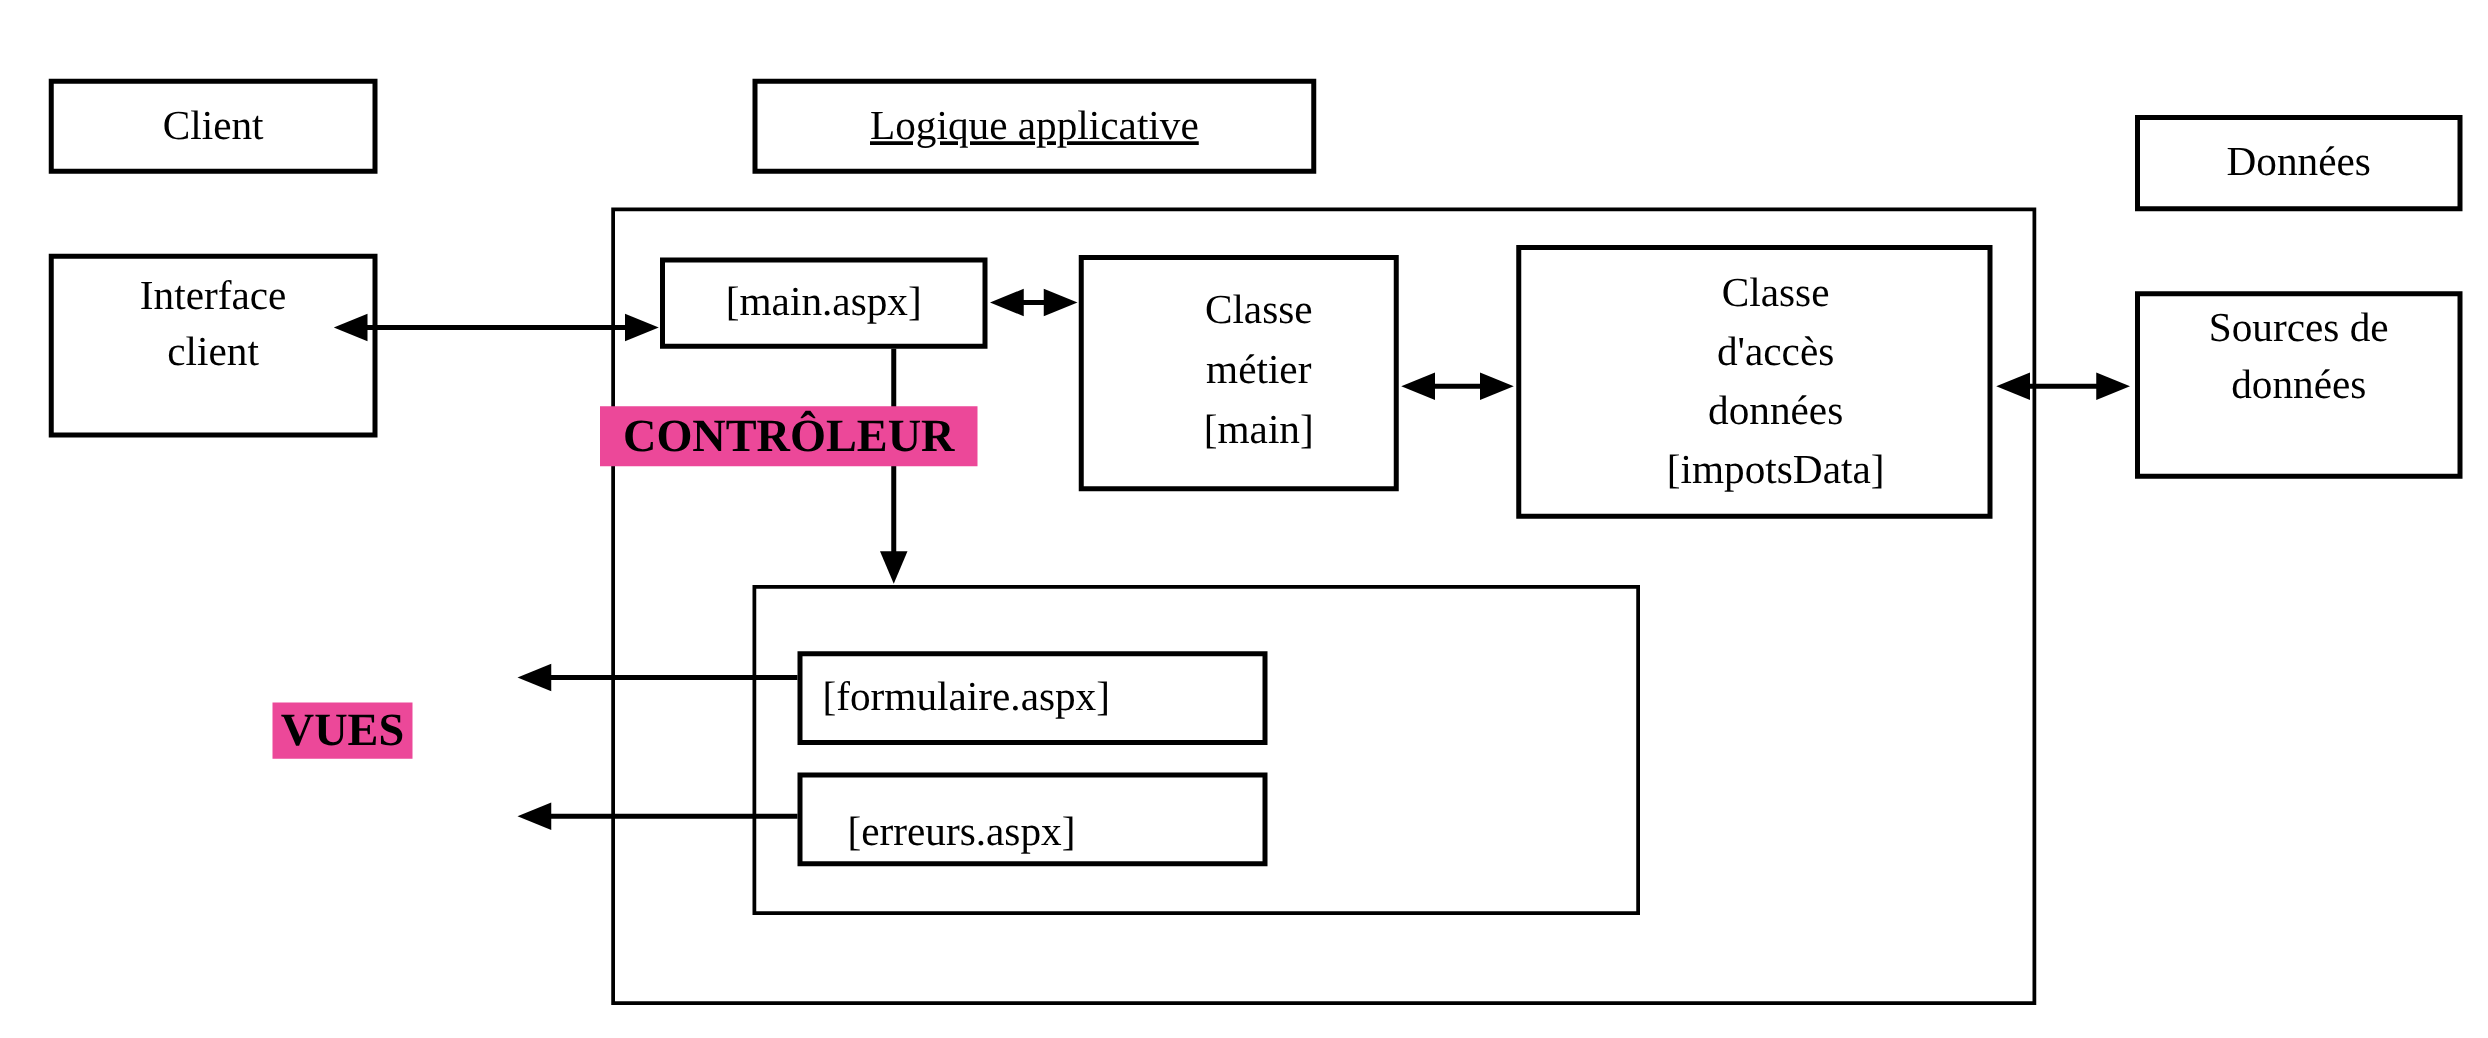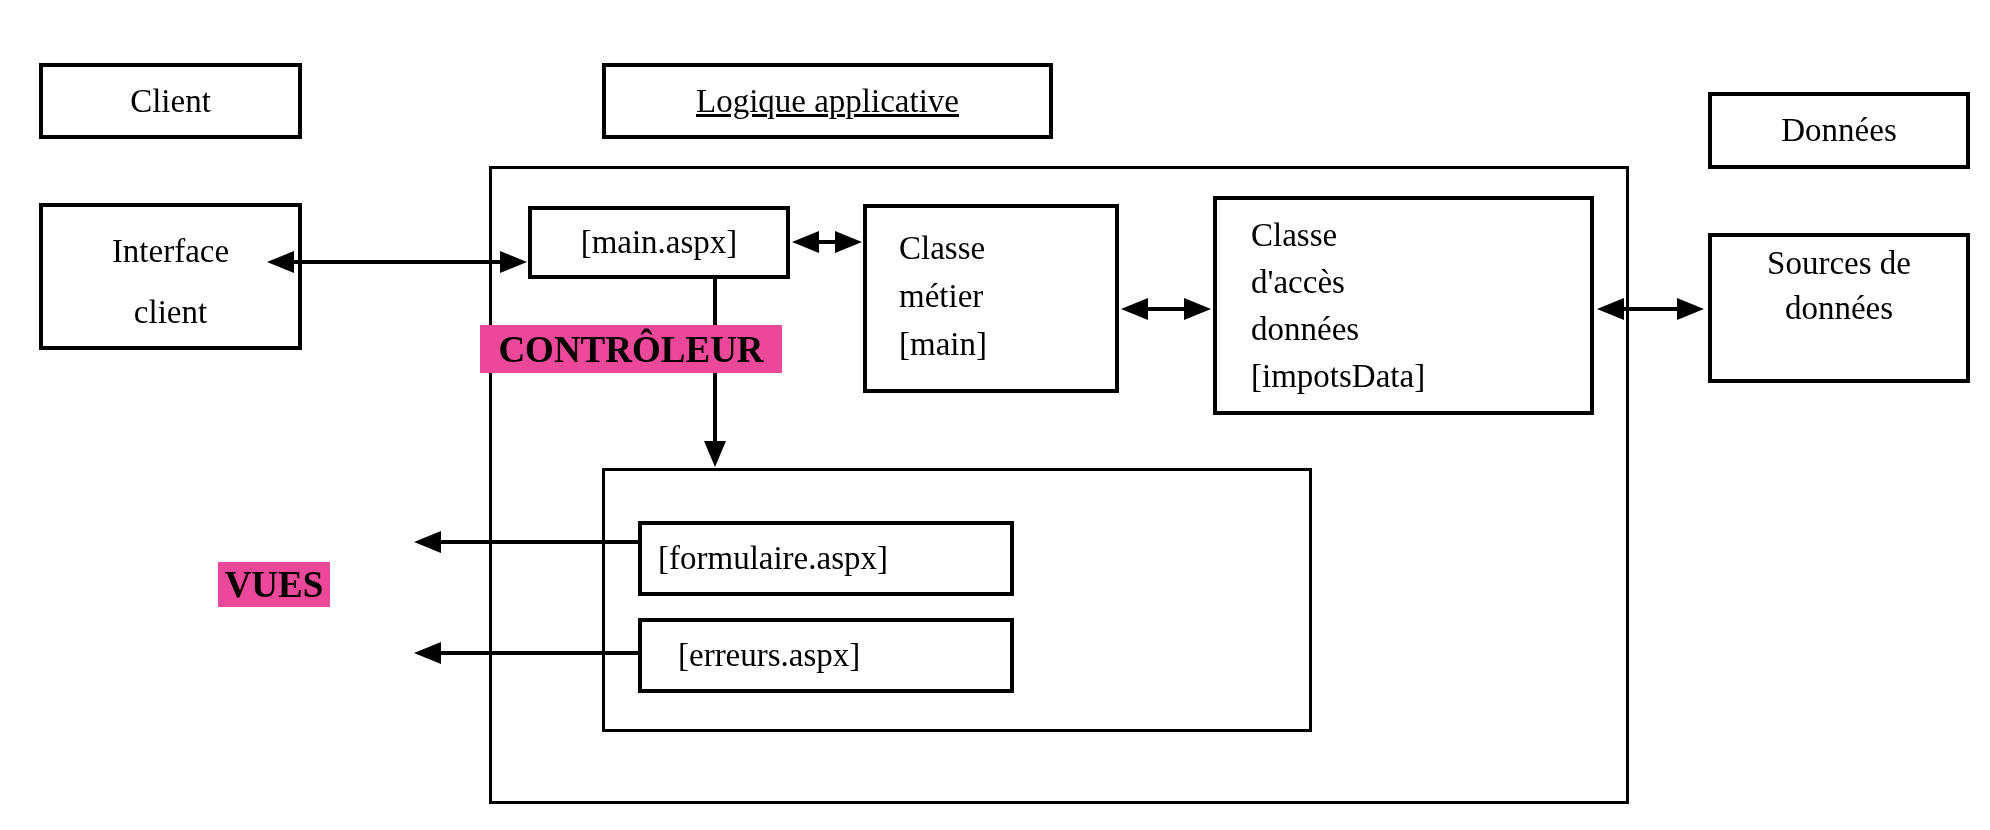--- a/index.html
+++ b/index.html
@@ -79,21 +79,21 @@
     background: #ec4899;
     font-weight: bold;
     font-size: 37px;
     line-height: 1;
     display: flex;
     align-items: center;
     justify-content: center;
     white-space: nowrap;
     letter-spacing: 0px;
   }
-  .lines-box .line { white-space: nowrap; }
+  .lines-box .line { white-space: nowrap; text-align: center; }
 </style>
 </head>
 <body>
 
 <div id="canvas">
 
   <div class="container-outline" style="left:489px; top:166px; width:1140px; height:638px;"></div>
 
   <div class="container-outline" style="left:602px; top:468px; width:710px; height:264px;"></div>
 
@@ -102,21 +102,21 @@
   </div>
 
   <div class="box center" style="left:602px; top:63px; width:451px; height:76px;text-decoration:underline;">
     <span>Logique applicative</span>
   </div>
 
   <div class="box center" style="left:1708px; top:92px; width:262px; height:77px;">
     <span>Données</span>
   </div>
 
-  <div class="box top-center" style="left:39px; top:203px; width:263px; height:147px; padding-top:22px;gap:16px;">
+  <div class="box top-center" style="left:39px; top:203px; width:263px; height:147px; padding-top:8px;">
     <div class="line">Interface</div>
     <div class="line">client</div>
   </div>
 
   <div class="box center" style="left:528px; top:206px; width:262px; height:73px;">
     <span>[main.aspx]</span>
   </div>
 
   <div class="box lines-box" style="left:863px; top:204px; width:256px; height:189px; padding:16px 0 0 32px; line-height:48px;">
     <div class="line">Classe</div>
@@ -133,21 +133,21 @@
 
   <div class="box top-center" style="left:1708px; top:233px; width:262px; height:150px; padding-top:4px;">
     <div class="line">Sources de</div>
     <div class="line">données</div>
   </div>
 
   <div class="box" style="left:638px; top:521px; width:376px; height:75px; display:flex; align-items:center; padding-left:16px;">
     <span>[formulaire.aspx]</span>
   </div>
 
-  <div class="box" style="left:638px; top:618px; width:376px; height:75px; display:flex; align-items:center; padding-left:36px;">
+  <div class="box" style="left:638px; top:618px; width:376px; height:75px; display:flex; align-items:flex-end; padding-left:36px;">
     <span>[erreurs.aspx]</span>
   </div>
 
   <div>
     <div class="hline" style="left:285px; top:260px; width:222px;"></div>
     <div class="head left" style="left:267px; top:251px;"></div>
     <div class="head right" style="left:500px; top:251px;"></div>
   </div>
 
   <div>

